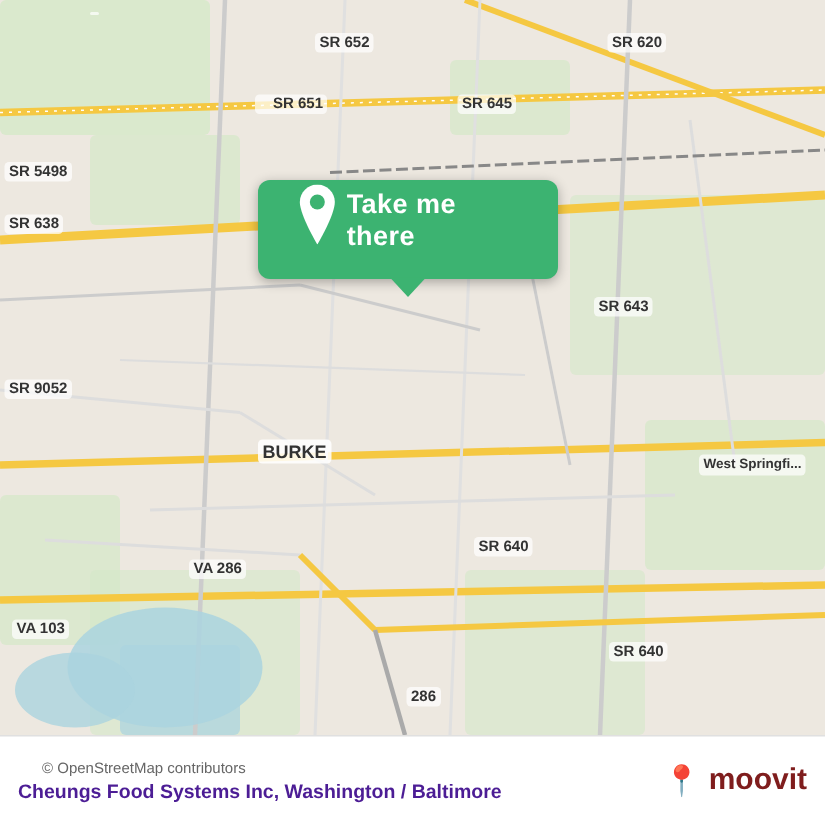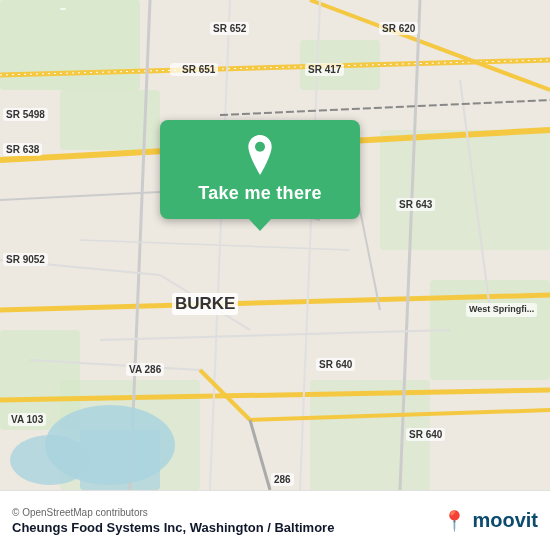--- a/index.html
+++ b/index.html
@@ -27,29 +27,29 @@
       background: rgba(255,255,255,0.7);
       padding: 1px 3px;
       border-radius: 3px;
       white-space: nowrap;
       font-weight: bold;
     }
 
     
     #take-me-there-btn {
       position: absolute;
-      left: 160px;
+      left: 172px;
       top: 120px;
       width: 200px;
       background-color: #3cb371;
       border-radius: 8px;
       display: flex;
-      flex-direction: column;
+      flex-direction: row;
       align-items: center;
-      padding: 15px 20px 15px 20px;
+      padding: 3px 20px 15px 20px;
       cursor: pointer;
       box-shadow: 0 2px 8px rgba(0,0,0,0.3);
       z-index: 10;
     }
 
     #take-me-there-btn::after {
       content: '';
       position: absolute;
       bottom: -12px;
       left: 50%;
@@ -86,43 +86,44 @@
 
     .bottom-left {
       display: flex;
       flex-direction: column;
       gap: 2px;
     }
 
     .copyright-text {
       font-size: 10px;
       color: #666;
+      margin-left: 16px;
     }
 
     .location-text {
       font-size: 13px;
       font-weight: bold;
-      color: #0f172a;
+      color: #4c1d95;
     }
 
     .moovit-logo {
       display: flex;
       align-items: center;
       gap: 5px;
     }
 
     .moovit-pin {
       font-size: 20px;
       color: #ff4500;
     }
 
     .moovit-text {
       font-size: 20px;
       font-weight: bold;
-      color: #0c4a6e;
+      color: #7f1d1d;
     }
   </style>
 </head>
 <body>
 
 <div id="map-container">
 
   <svg width="550" height="490" style="position:absolute;top:0;left:0;">
 
     <rect width="550" height="490" fill="#ede8e0"></rect>
@@ -166,36 +167,36 @@
     <line x1="250" y1="420" x2="550" y2="410" stroke="#f5c842" stroke-width="4"></line>
     <line x1="250" y1="420" x2="270" y2="490" stroke="#aaaaaa" stroke-width="3"></line>
 
     <line x1="220" y1="115" x2="550" y2="100" stroke="#888" stroke-width="2" stroke-dasharray="8,3"></line>
 
     <ellipse cx="110" cy="445" rx="65" ry="40" fill="#aad3df" opacity="0.85"></ellipse>
     <ellipse cx="50" cy="460" rx="40" ry="25" fill="#aad3df" opacity="0.8"></ellipse>
   </svg>
 
   <div class="road-label" style="top:22px;left:210px;">SR 652</div>
-  <div class="road-label" style="top:22px;left:379px;text-align:right;">SR 620</div>
+  <div class="road-label" style="top:22px;left:405px;text-align:right;">SR 620</div>
   <div class="road-label" style="top:108px;left:3px;">SR 5498</div>
   <div class="road-label" style="top:63px;left:170px;padding-left:12px;">SR 651</div>
-  <div class="road-label" style="top:63px;left:305px;">SR 417</div>
+  <div class="road-label" style="top:63px;left:305px;">SR 645</div>
   <div class="road-label" style="top:143px;left:3px;">SR 638</div>
   <div class="road-label" style="top:198px;left:396px;text-align:right;">SR 643</div>
   <div class="road-label" style="top:253px;left:3px;">SR 9052</div>
   <div class="road-label" style="top:8px;left:60px;line-height:1.3;text-align:center;"></div>
-  <div class="road-label" style="top:293px;left:172px;font-size:17px;font-weight:bold;background:rgba(255,255,255,0.85);">BURKE</div>
+  <div class="road-label" style="top:293px;left:172px;font-size:12px;font-weight:bold;background:rgba(255,255,255,0.85);">BURKE</div>
   <div class="road-label" style="top:303px;left:466px;line-height:1.3;font-size:9px;">West
 Springfi...</div>
-  <div class="road-label" style="top:363px;left:126px;">VA 286</div>
+  <div class="road-label" style="top:373px;left:126px;">VA 286</div>
   <div class="road-label" style="top:358px;left:316px;">SR 640</div>
   <div class="road-label" style="top:428px;left:406px;">SR 640</div>
   <div class="road-label" style="top:413px;left:8px;">VA 103</div>
-  <div class="road-label" style="top:473px;left:271px;">286</div>
+  <div class="road-label" style="top:458px;left:271px;">286</div>
 
   <div id="take-me-there-btn">
 
     <svg class="pin-icon" viewBox="0 0 40 48" fill="none" xmlns="http://www.w3.org/2000/svg">
       <path d="M20 0C12.27 0 6 6.27 6 14c0 10.5 14 34 14 34s14-23.5 14-34C34 6.27 27.73 0 20 0z" fill="white"></path>
       <circle cx="20" cy="14" r="6" fill="#3cb371"></circle>
     </svg>
     <span class="btn-label">Take me there</span>
   </div>
 

